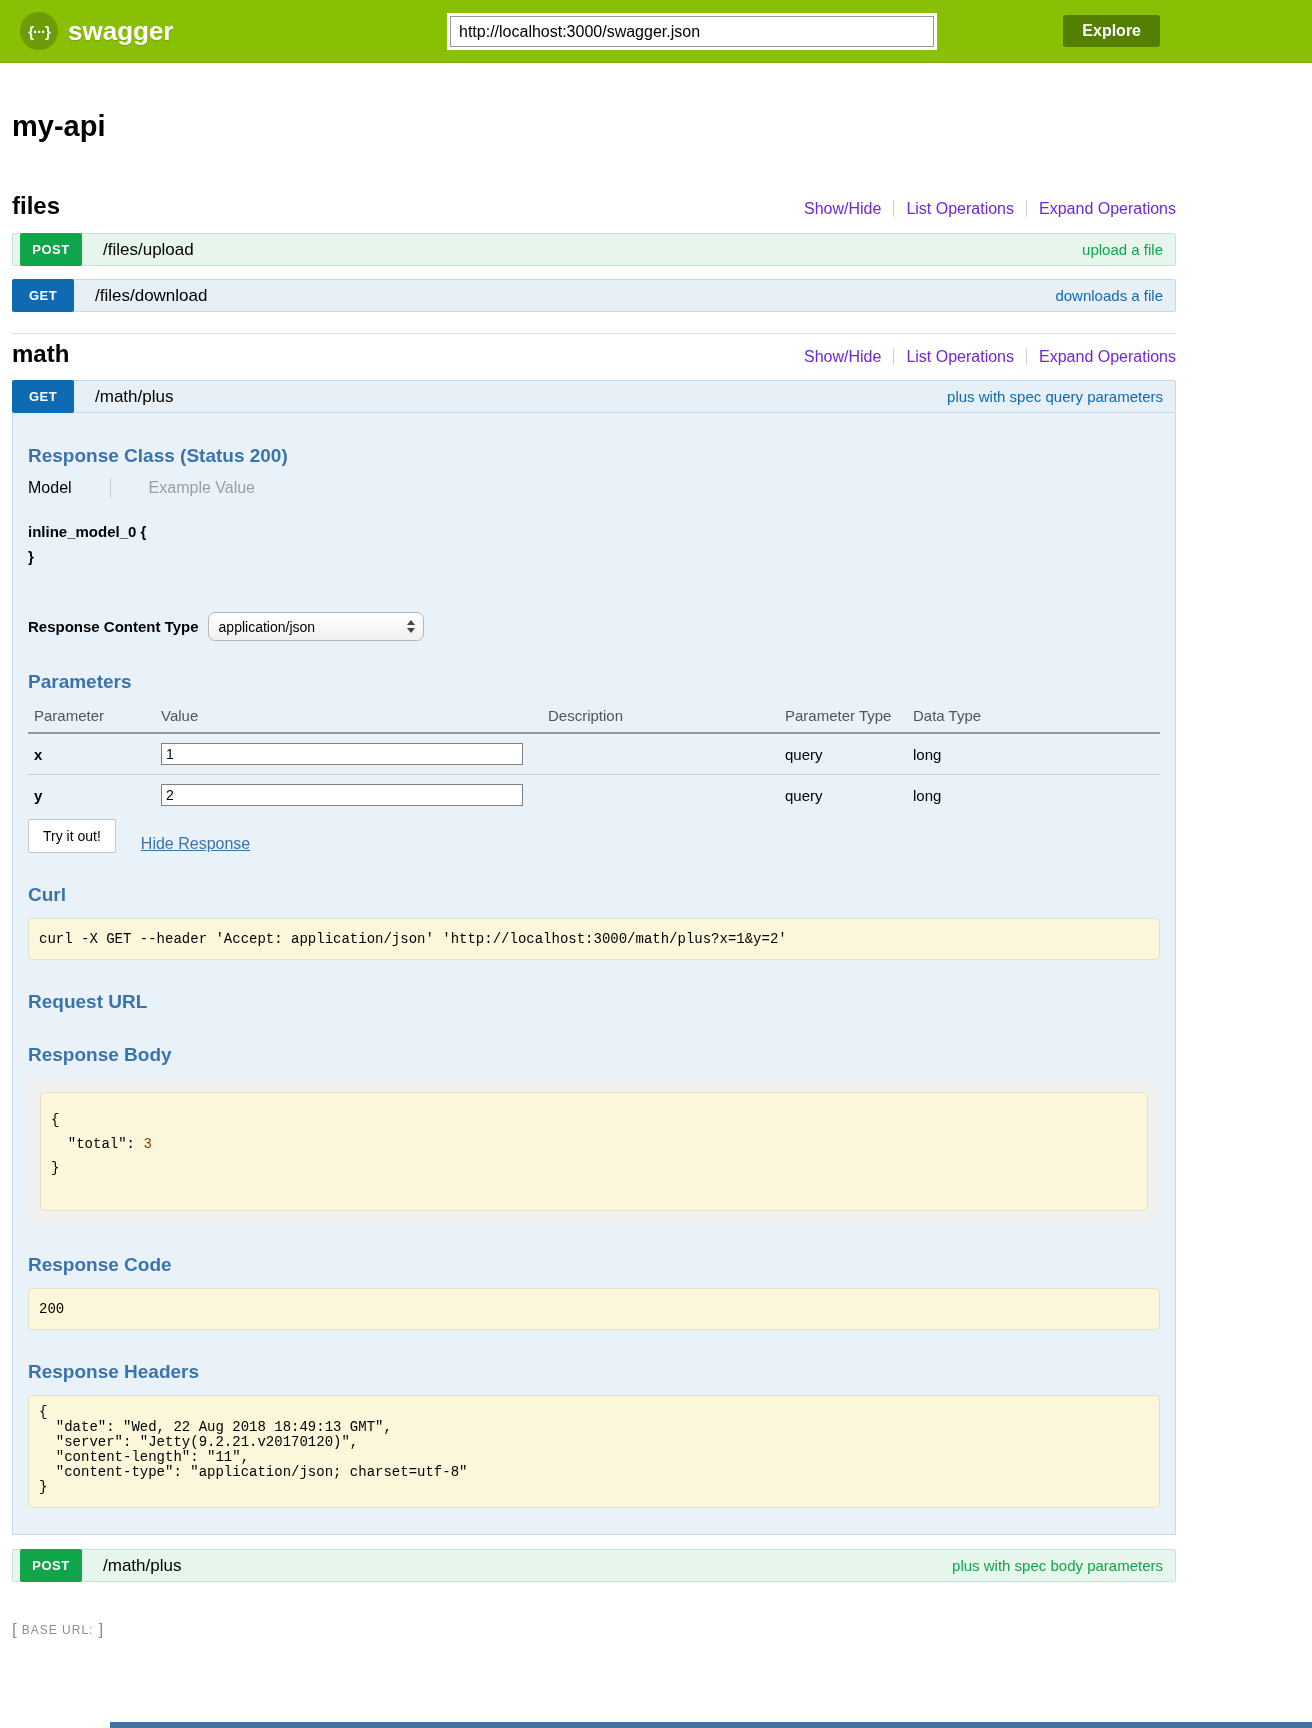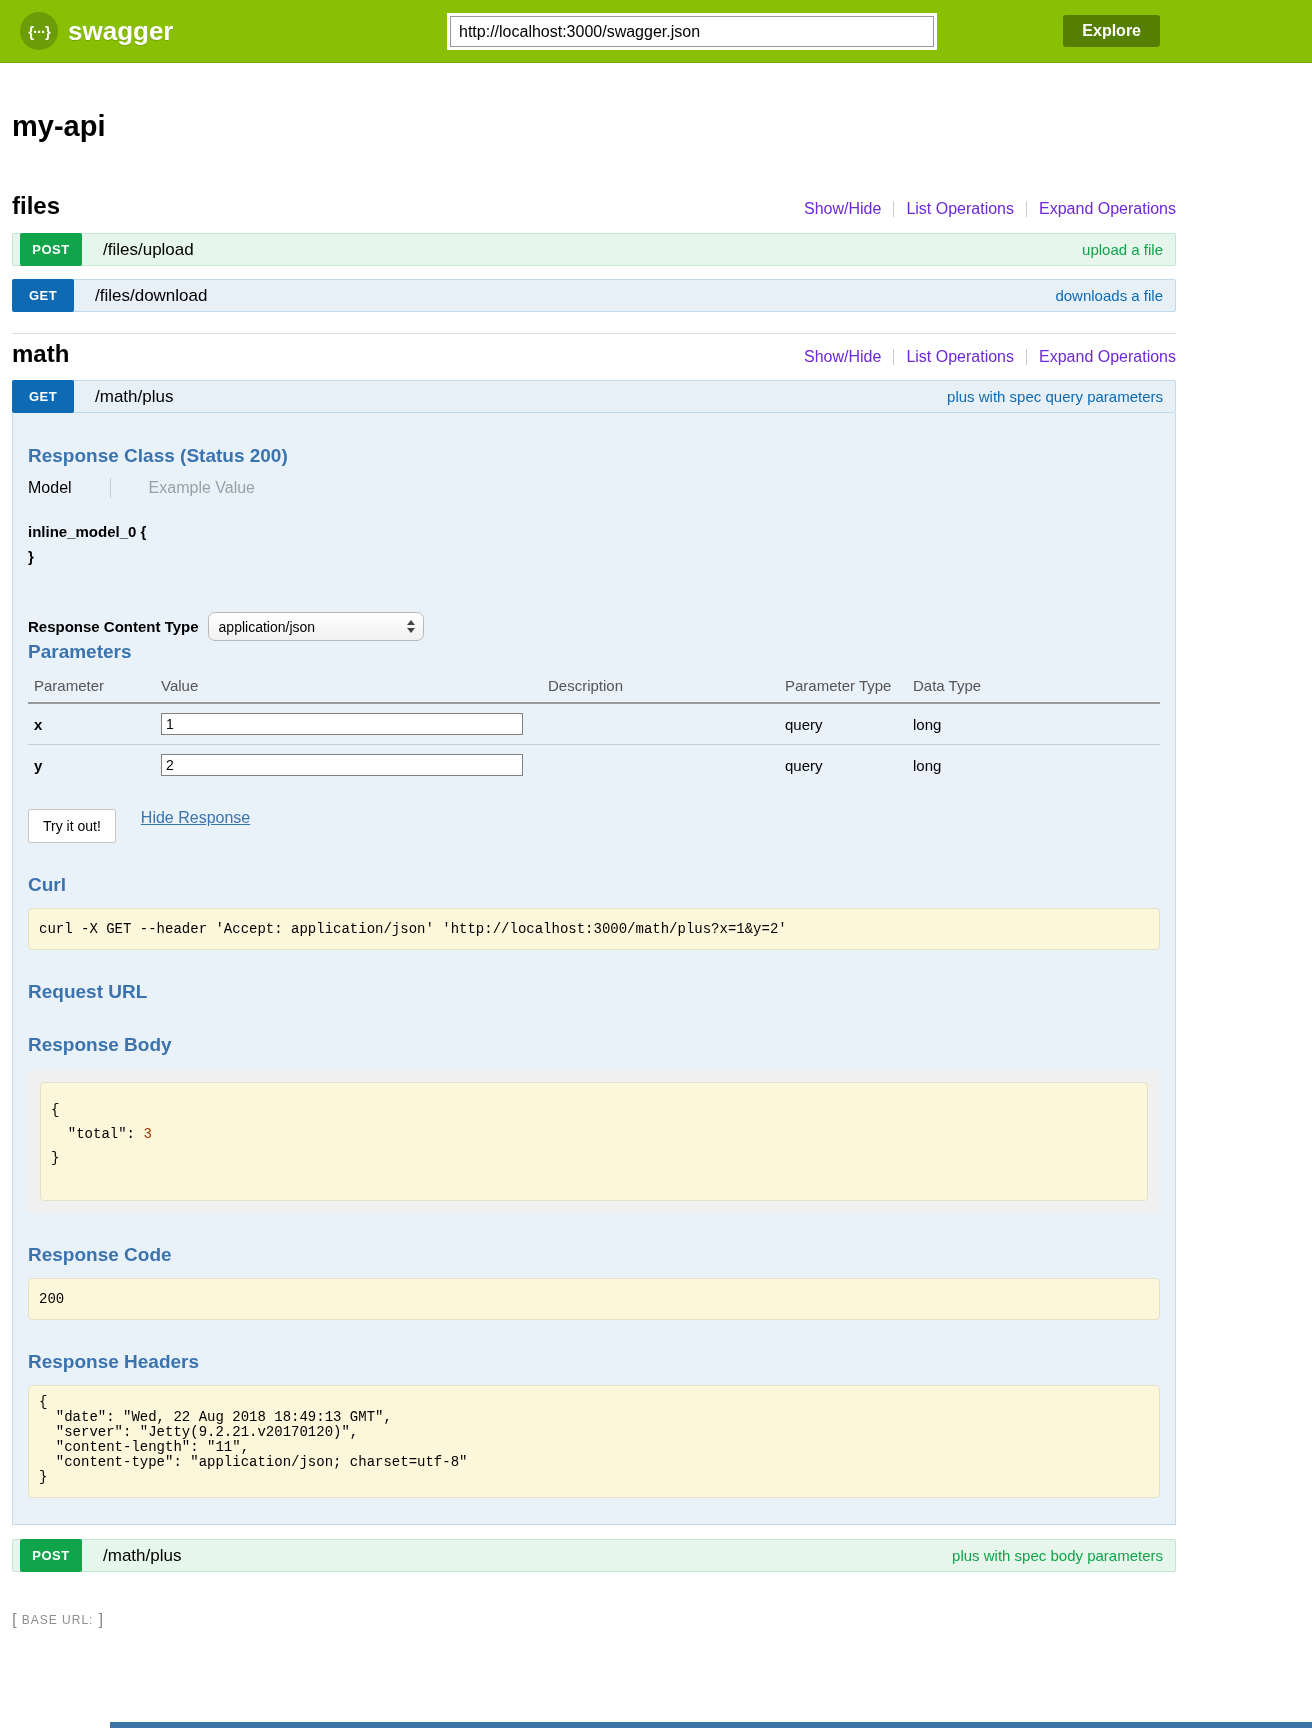--- a/index.html
+++ b/index.html
@@ -124,42 +124,42 @@
   .select-arrows { margin-left: auto; display: flex; flex-direction: column; align-items: center; }
   .select-arrows .up {
     width: 0; height: 0; border-left: 4px solid transparent; border-right: 4px solid transparent;
     border-bottom: 5px solid #444; margin-bottom: 3px;
   }
   .select-arrows .down {
     width: 0; height: 0; border-left: 4px solid transparent; border-right: 4px solid transparent;
     border-top: 5px solid #444;
   }
 
-  .params-heading { }
+  .params-heading { margin-top: 30px; }
   table.params { width: 100%; margin-top: 8px; border-collapse: collapse; }
   table.params th {
     text-align: left; font-weight: normal; color: #555; font-size: 15px;
     padding: 6px 0 8px 0; border-bottom: 2px solid #999;
   }
   table.params td { padding: 9px 0; font-size: 15px; vertical-align: middle; }
   table.params tbody tr { border-bottom: 1px solid #ccc; }
   table.params tbody tr:last-child { border-bottom: none; }
   col.c-param { width: 133px; }
   col.c-value { width: 387px; }
   col.c-desc  { width: 237px; }
   col.c-ptype { width: 128px; }
   .param-name { font-weight: bold; padding-left: 6px !important; }
   th.first { padding-left: 6px !important; }
   .param-input {
     width: 362px; height: 22px;
     border: 1px solid #808080; background: #fff;
     font-family: "Liberation Sans", sans-serif; font-size: 14px; padding: 1px 4px;
   }
 
-  .try-row { margin-top: 24px; display: flex; align-items: flex-start; }
+  .try-row { margin-top: 4px; display: flex; align-items: flex-end; }
   .try-btn {
     background: #ffffff; border: 1px solid #c6c6c6; border-radius: 2px;
     font-family: "Liberation Sans", sans-serif; font-size: 14px; color: #000;
     padding: 8px 14px; cursor: pointer;
   }
   .hide-response { margin-left: 25px; color: #3b73af; font-size: 16px; text-decoration: underline; cursor: pointer; }
 
   .gap-30 { margin-top: 31px; }
   .code-box {
     margin-top: 12px;

